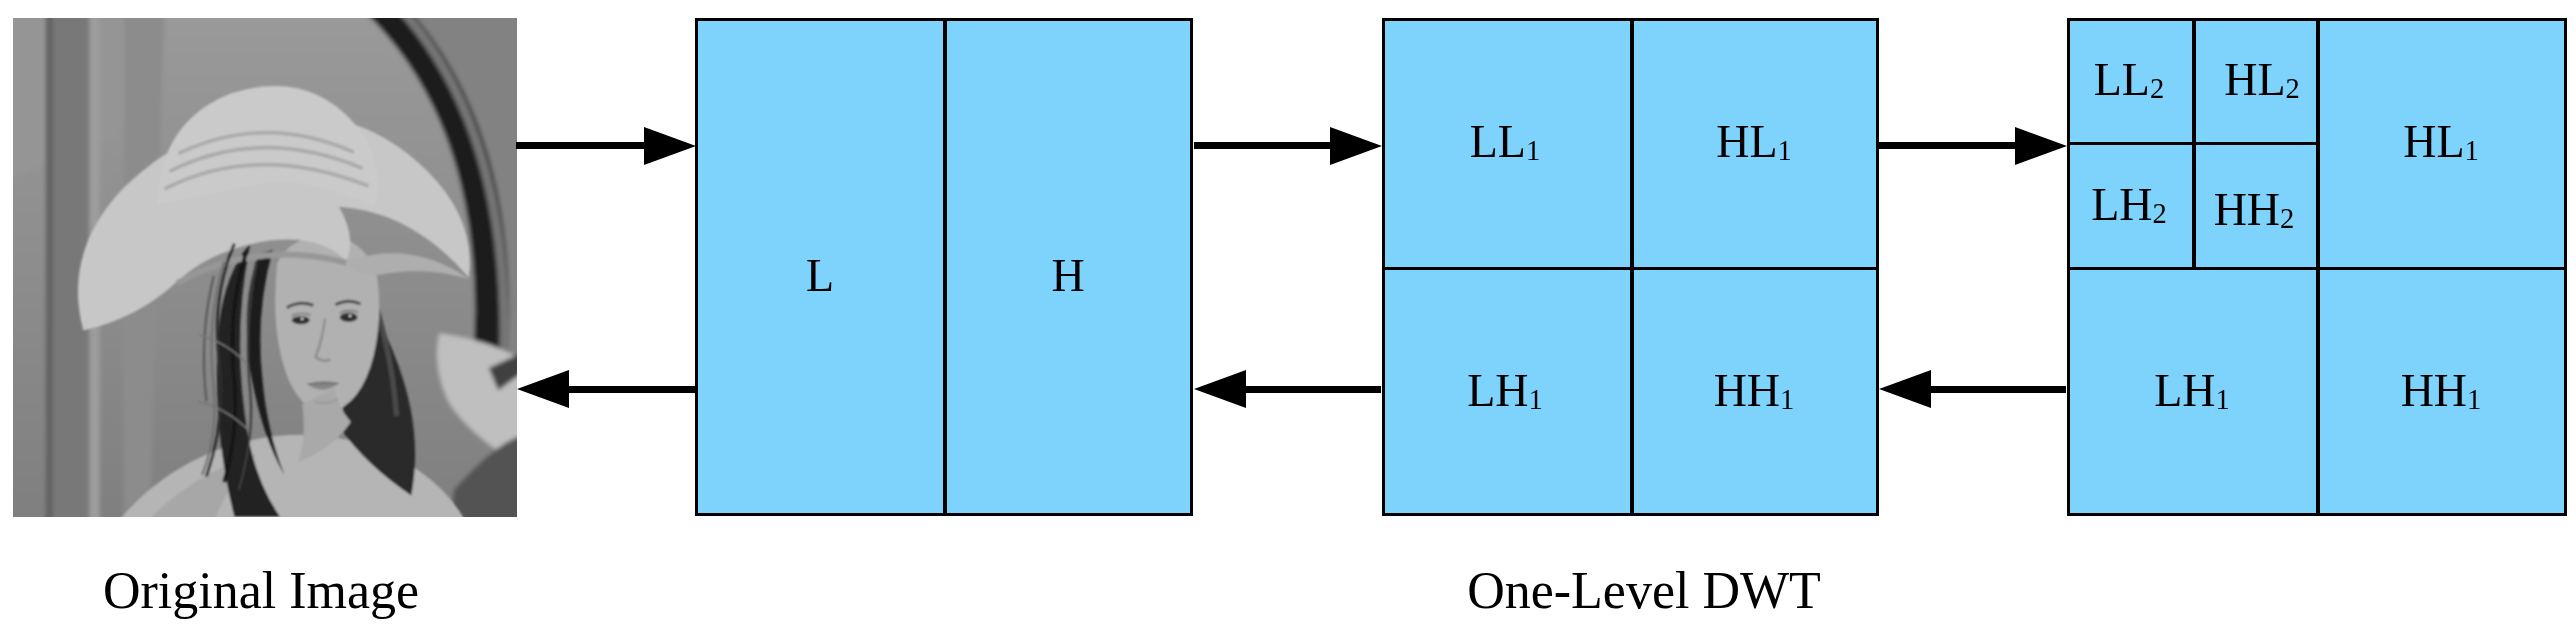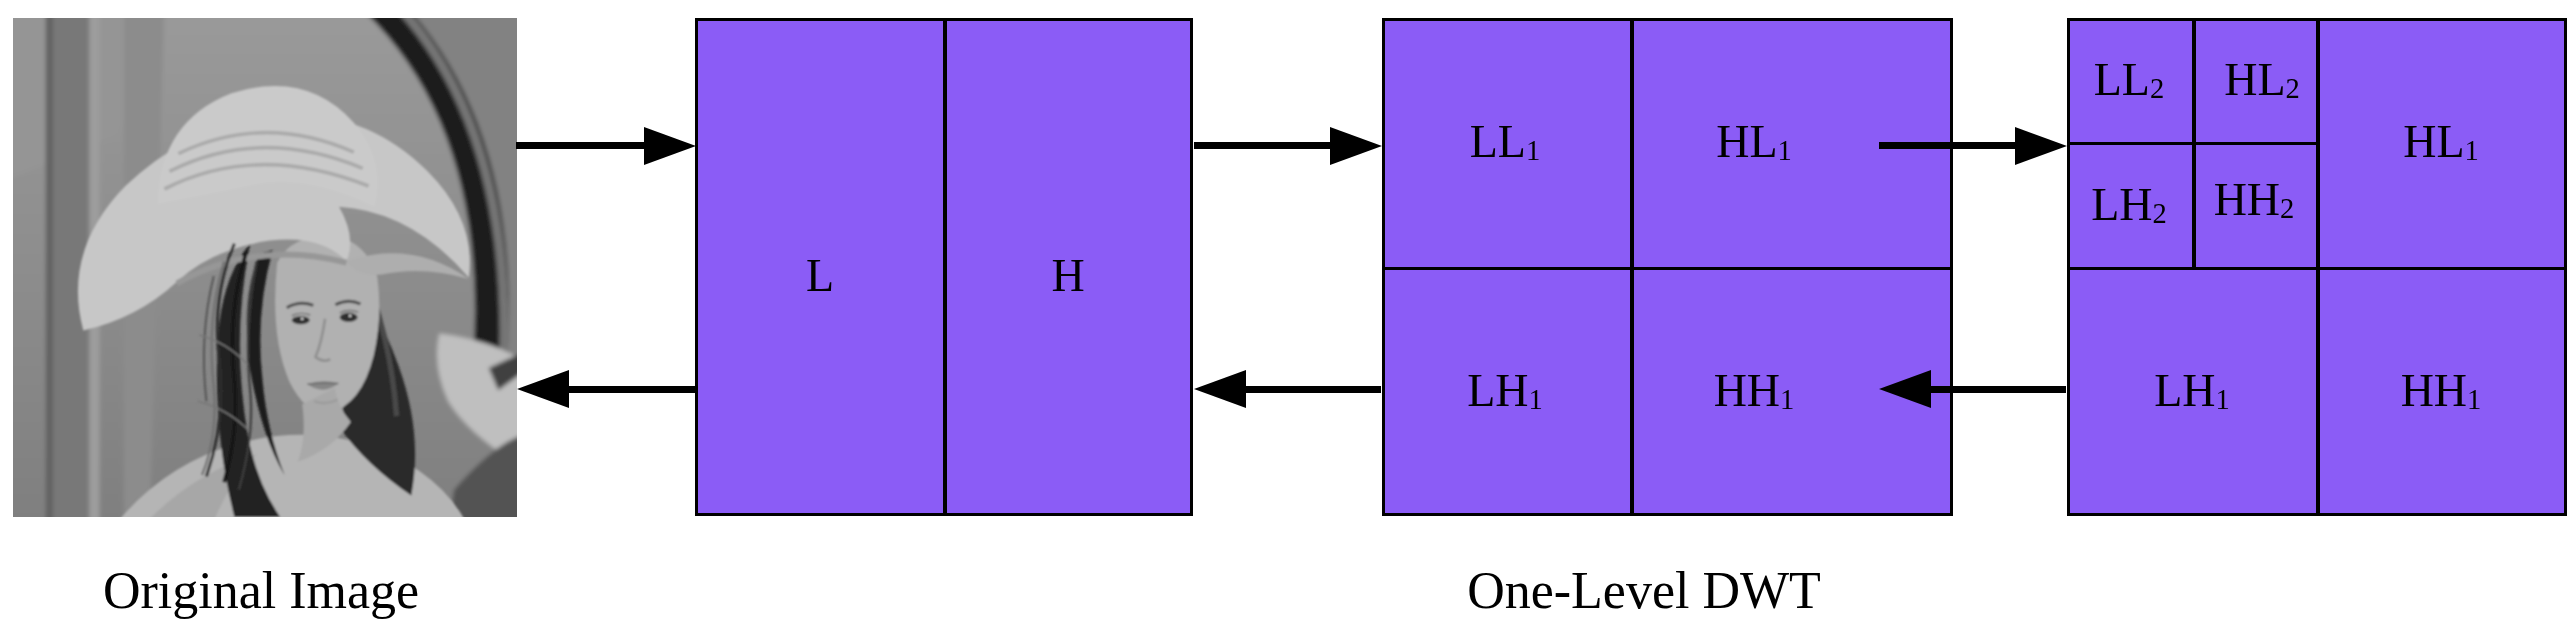--- a/index.html
+++ b/index.html
@@ -3,23 +3,23 @@
 <meta charset="utf-8">
 <style>
   html,body{margin:0;padding:0;background:#ffffff;}
   .canvas{position:relative;width:2576px;height:630px;background:#ffffff;
           font-family:"Liberation Serif", "DejaVu Serif", serif;color:#000;overflow:hidden;}
 
   .photo{position:absolute;left:12.5px;top:17.7px;width:504px;height:499px;}
   .photo svg{display:block;width:504px;height:499px;}
 
   .box{position:absolute;top:17.7px;height:498px;border:3.7px solid #000;
-       box-sizing:border-box;background:#8b5cf6;}
+       box-sizing:border-box;background:#7dd3fc;}
   .box2{left:695px;width:498px;}
-  .box3{left:1382px;width:571px;}
+  .box3{left:1382px;width:497px;}
   .box4{left:2067px;width:500px;}
 
   .vline{position:absolute;width:3.7px;background:#000;}
   .hline{position:absolute;height:3.7px;background:#000;}
 
   .lbl{position:absolute;transform:translate(-50%,-50%);font-size:46px;
        white-space:nowrap;line-height:1;}
   .sub{font-size:0.62em;vertical-align:-0.12em;}
 
   .caption{position:absolute;top:565px;transform:translateX(-50%);
@@ -131,21 +131,21 @@
   </div>
 
   <div class="box box4">
     <div class="vline" style="left:246px;top:0;bottom:0;"></div>
     <div class="hline" style="top:246px;left:0;right:0;"></div>
     <div class="vline" style="left:122px;top:0;height:246px;"></div>
     <div class="hline" style="top:121px;left:0;width:246px;"></div>
     <span class="lbl" style="left:59px;top:59px;"><span>LL</span><span class="sub">2</span></span>
     <span class="lbl" style="left:192px;top:59px;"><span>HL</span><span class="sub">2</span></span>
     <span class="lbl" style="left:59px;top:184px;text-align:right;"><span>LH</span><span class="sub">2</span></span>
-    <span class="lbl" style="left:184px;top:179px;"><span>HH</span><span class="sub">2</span></span>
+    <span class="lbl" style="left:184px;top:189px;"><span>HH</span><span class="sub">2</span></span>
     <span class="lbl" style="left:371px;top:121px;"><span>HL</span><span class="sub">1</span></span>
     <span class="lbl" style="left:122px;top:370px;"><span>LH</span><span class="sub">1</span></span>
     <span class="lbl" style="left:371px;top:370px;"><span>HH</span><span class="sub">1</span></span>
   </div>
 
   <div class="shaft" style="left:516px;top:142px;width:128px;"></div>
   <div class="ahead r" style="left:644px;top:127px;"></div>
 
   <div class="shaft" style="left:1194px;top:142px;width:136px;"></div>
   <div class="ahead r" style="left:1330px;top:127px;"></div>

